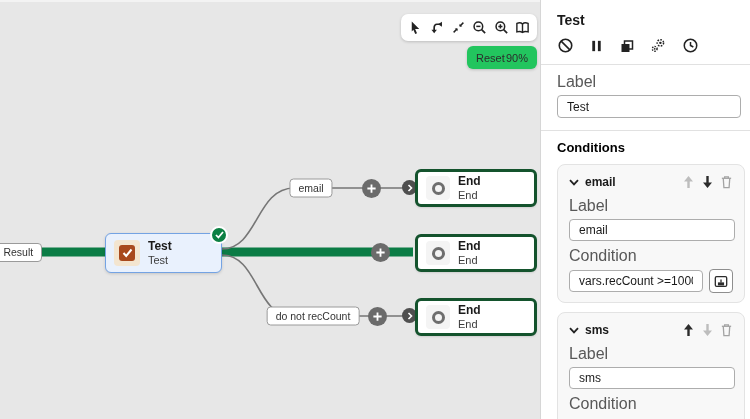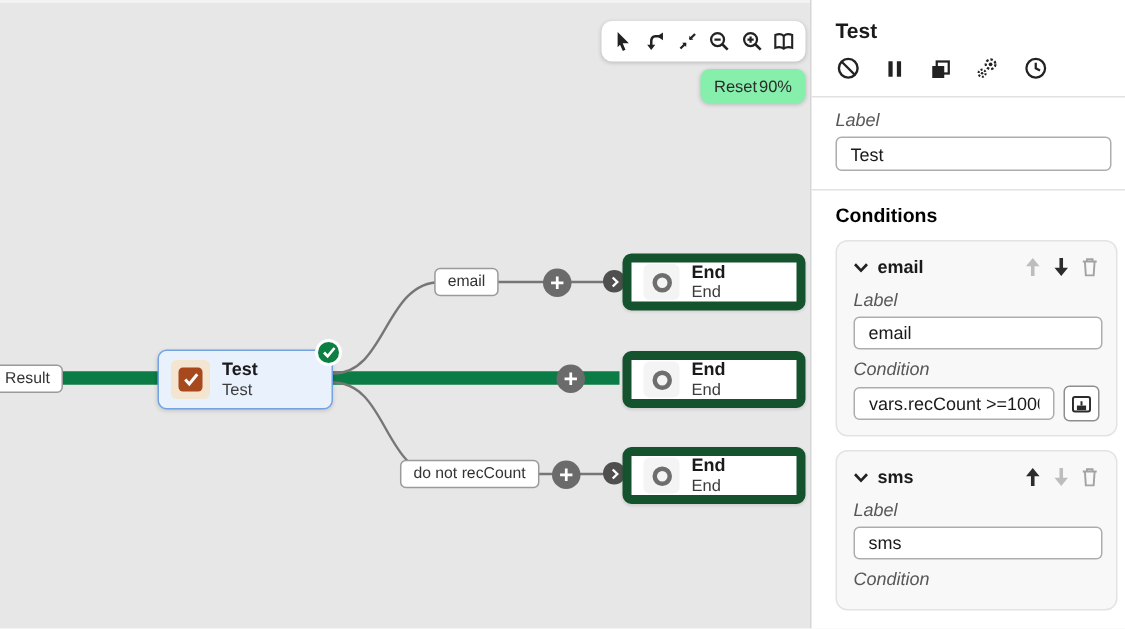--- a/index.html
+++ b/index.html
@@ -32,44 +32,44 @@
   .node-icon-inner { width:16px; height:16px; background:#a8491d; border-radius:3px;
     display:flex; align-items:center; justify-content:center; }
   .node-texts { display:flex; flex-direction:column; line-height:1.25; }
   .node-title { font-size:12px; font-weight:bold; color:#1a1a1a; }
   .node-sub { font-size:11px; color:#3c3c3c; }
   .badge { position:absolute; left:210px; top:224px; width:18px; height:18px;
     background:#0c8043; border:2px solid #fff; border-radius:50%;
     display:flex; align-items:center; justify-content:center; z-index:5; }
 
   .end-card { position:absolute; left:415px; width:122px; height:38px; background:#fff;
-    border:6px solid #14532d; border-radius:6px; display:flex; align-items:center;
+    border:3px solid #14532d; border-radius:6px; display:flex; align-items:center;
     gap:8px; padding:0 8px; z-index:4; box-shadow:0 1px 2px rgba(0,0,0,.10); cursor:pointer; }
   .end-icon-outer { width:24px; height:24px; background:#f4f4f4; border-radius:4px;
     display:flex; align-items:center; justify-content:center; flex:0 0 auto; }
   .end-ring { width:13px; height:13px; border:3px solid #6e6e6e; border-radius:50%; }
 
   .fab-toolbar { position:absolute; left:401px; top:12px; width:136px; height:27px;
     background:#fff; border-radius:7px; box-shadow:0 1px 3px rgba(0,0,0,.18);
     display:flex; align-items:center; justify-content:space-evenly; z-index:6; }
   .fab-toolbar .tb-icon { display:flex; cursor:pointer; }
   .zoom-box { position:absolute; left:467px; top:44px; width:70px; height:23px;
-    background:#86efac; border-radius:6px; box-shadow:0 1px 3px rgba(0,0,0,.18);
+    background:#22c55e; border-radius:6px; box-shadow:0 1px 3px rgba(0,0,0,.18);
     display:flex; align-items:center; justify-content:space-between; padding:0 9px;
     font-size:11px; color:#2c2c2c; z-index:6; }
   .zoom-box .pct { font-weight:normal; }
 
   
   .panel { position:absolute; left:540px; top:0; width:210px; height:419px; background:#fff;
     border-left:1px solid #d6d6d6; padding:12px 10px 0 16px; overflow:hidden; }
   .panel-title { font-size:14px; font-weight:bold; color:#1a1a1a; margin-bottom:9px; }
   .panel-actions { display:flex; align-items:center; gap:15px; margin-bottom:10px; }
   .panel-actions .pa-icon { display:flex; cursor:pointer; }
   .divider { height:1px; background:#e1e1e1; margin:0 -10px 0 -16px; }
-  .field-label { font-size:12px; color:#585858; margin:8px 0 4px;font-style:italic; }
+  .field-label { font-size:16px; color:#585858; margin:8px 0 4px; }
   .text-input { width:184px; height:23px; border:1px solid #adadad; border-radius:4px;
     font-size:12px; color:#1a1a1a; padding:0 9px; font-family:"Liberation Sans",sans-serif; background:#fff; }
   .sec-heading { font-size:13px; font-weight:bold; color:#000000; margin:9px 0 9px; }
   .add-btn { display:inline-flex; align-items:center; gap:6px; height:26px; padding:0 12px;
     background:#fff; border:1.6px solid #8e8e8e; border-radius:4px; font-size:12px; color:#2c2c2c;
     font-family:"Liberation Sans",sans-serif; cursor:pointer; margin-bottom:12px; font-weight:bold; }
   .cond-card { width:188px; background:#f8f8f8; border:1px solid #e3e3e3; border-radius:8px;
     padding:8px 11px 9px; margin-bottom:9px; }
   .cond-head { display:flex; align-items:center; gap:6px; height:18px; }
   .cond-name { font-size:12px; font-weight:bold; color:#1a1a1a; }

